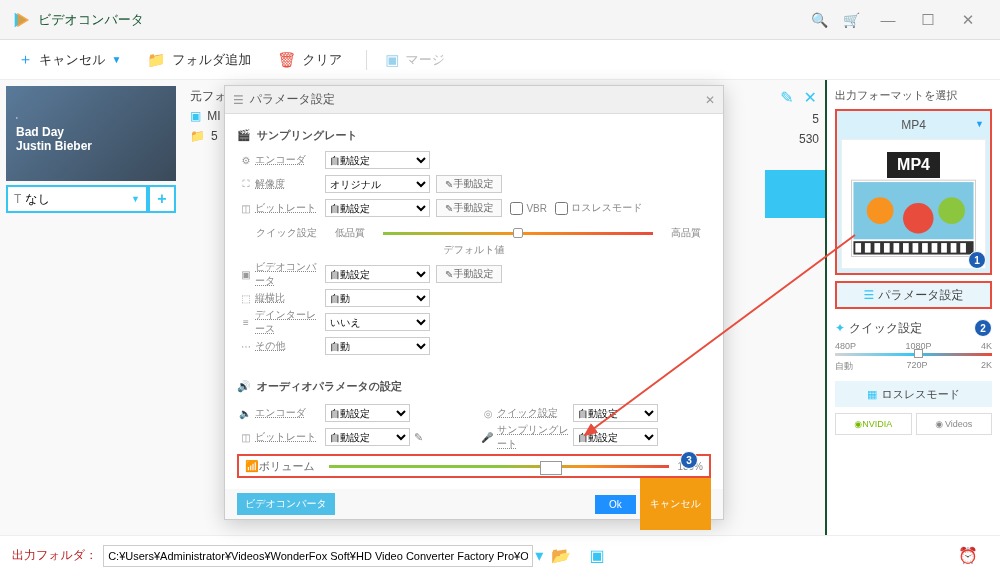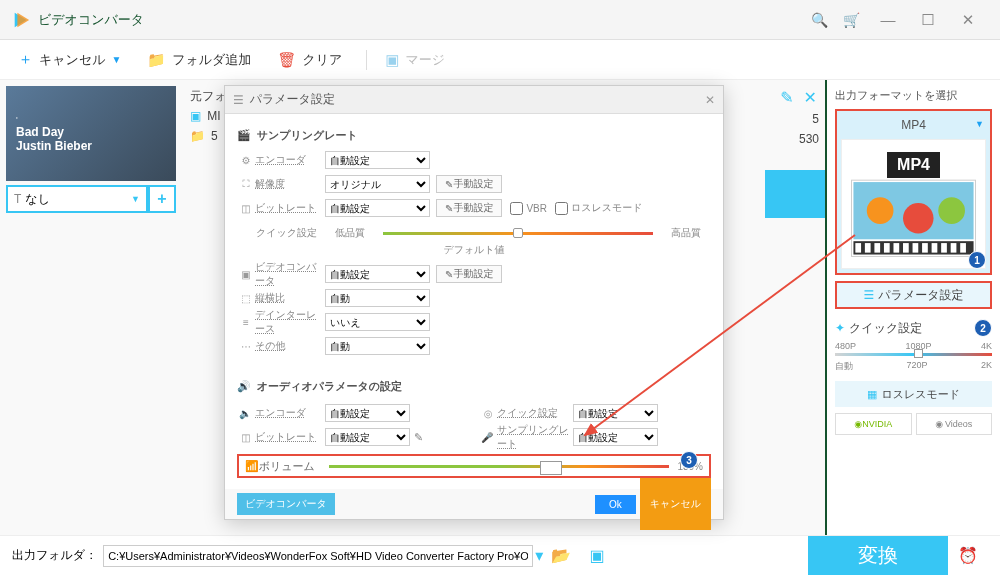--- a/index.html
+++ b/index.html
@@ -84,21 +84,21 @@
 .qset .bar { height: 3px; background: linear-gradient(90deg, #d4d4d4, #37c6f4 50%, #e74c3c); position: relative; margin: 2px 0 4px; }
 .qset .bar .th { position: absolute; left: 50%; top: -4px; width: 9px; height: 9px; background: #fff; border: 1px solid #999; }
 .gpu { height: 26px; background: #e8f6fc; display: flex; align-items: center; justify-content: center; font-size: 11px; color: #444; margin-bottom: 6px; cursor: pointer; }
 .gpu .i { color: #37c6f4; margin-right: 4px; }
 .vendors { display: flex; gap: 4px; }
 .vendors .v { flex: 1; height: 22px; border: 1px solid #ddd; display: flex; align-items: center; justify-content: center; font-size: 9px; color: #888; }
 .vendors .v.nvidia { color: #76b900; }
 
 
 .bottom { position: absolute; bottom: 0; left: 0; right: 0; height: 40px; display: flex; align-items: center; padding: 0 12px; background: #fff; border-top: 1px solid #eee; }
-.bottom .lbl { font-size: 12px; color: #000000; margin-right: 6px; text-align: center; }
+.bottom .lbl { font-size: 12px; color: #b91c1c; margin-right: 6px; text-align: center; }
 .bottom input { flex: 0 0 430px; height: 22px; font-size: 11px; padding: 0 4px; border: 1px solid #ccc; }
 .bottom .chev { color: #37c6f4; margin-left: 2px; cursor: pointer; }
 .bottom .bi { width: 36px; text-align: center; color: #37c6f4; font-size: 16px; cursor: pointer; }
 .bottom .spacer { flex: 1; }
 .convert { width: 140px; height: 40px; background: #37c6f4; color: #fff; font-size: 20px; display: flex; align-items: center; justify-content: center; cursor: pointer; }
 .alarm { width: 40px; height: 40px; display: flex; align-items: center; justify-content: center; color: #37c6f4; cursor: pointer; }
 
 
 .arrow-svg { position: absolute; z-index: 200; pointer-events: none; }
 
@@ -384,15 +384,14 @@
 </svg>
 <div class="cir" style="left:680px;top:451px;z-index:201">3</div>
 
 <div class="bottom">
   <span class="lbl">出力フォルダ：</span>
   <input type="text" value="C:¥Users¥Administrator¥Videos¥WonderFox Soft¥HD Video Converter Factory Pro¥OutputVideo¥" style="">
   <span class="chev">▾</span>
   <span class="bi">📂</span>
   <span class="bi">▣</span>
   <div class="spacer"></div>
-  <div class="convert">変換</div>
   <div class="alarm">⏰</div>
 </div>
 
 </body></html>

